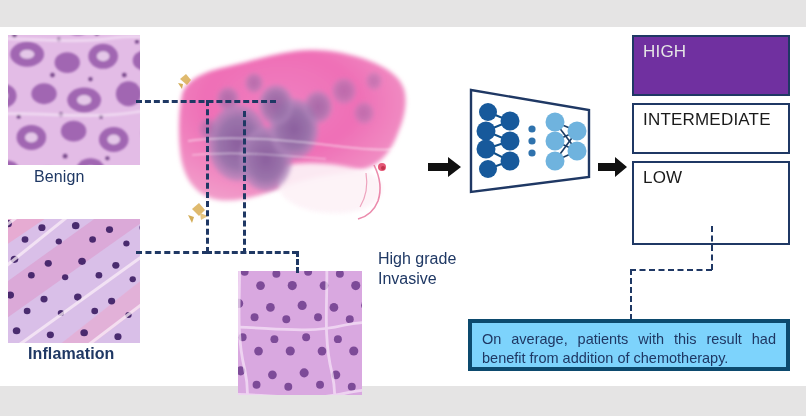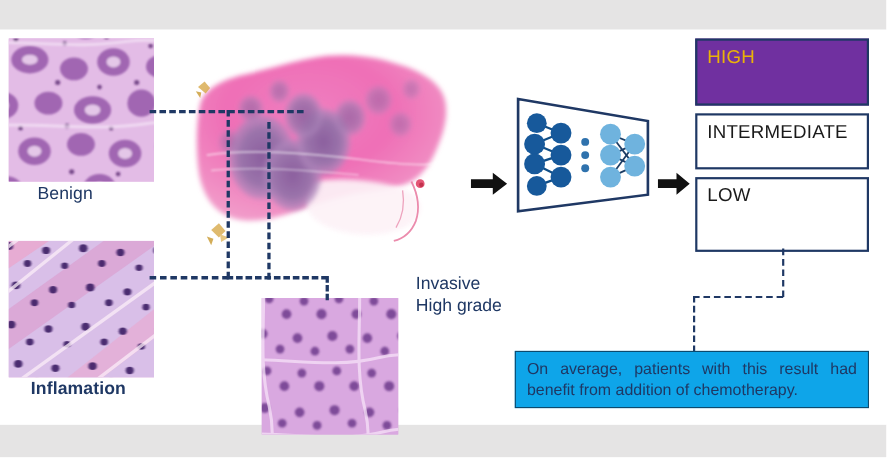--- a/index.html
+++ b/index.html
@@ -148,34 +148,34 @@
     font-size: 17px;
     letter-spacing: .2px;
     color: #1a1a1a;
     white-space: nowrap;
   }
   #risk-high {
     top: 8px;
     height: 61px;
     background: #7030a0;
   }
-  #risk-high .rl { color: #eab308; }
+  #risk-high .rl { color: #e5e5e5; }
   #risk-inter { top: 76px; height: 51px; padding-left: 38px; }
-  #risk-low   { top: 134px; height: 68px; }
+  #risk-low   { top: 134px; height: 84px; }
 
   
   #caption {
     position: absolute;
     left: 468px;
     top: 292px;
     width: 322px;
     height: 52px;
     box-sizing: border-box;
-    border: 1px solid #0c4a6e;
-    background: #0ea5e9;
+    border: 4px solid #0c4a6e;
+    background: #7dd3fc;
   }
   #caption p {
     margin: 0;
     padding: 7px 10px 0 10px;
     font-size: 14.5px;
     line-height: 1.34;
     color: #1f3864;
     text-align: justify;
     text-align-last: left;
   }
@@ -513,22 +513,22 @@
         <g stroke="#f7e4f8" stroke-width="1.4" fill="none" opacity="0.72">
           <path d="M-4,16 C20,12 44,20 68,14 C84,10 96,16 104,13"></path>
           <path d="M-4,48 C22,44 48,52 72,46 C88,42 98,48 104,45"></path>
           <path d="M-4,82 C24,78 50,86 74,80 C90,76 100,82 104,79"></path>
           <path d="M18,-4 C22,20 16,44 22,68 C26,86 20,98 24,104"></path>
           <path d="M62,-4 C66,22 60,46 66,70 C70,88 64,98 68,104"></path>
         </g>
       </svg>
     </div>
     <div id="label-cancer">
+      <div>High grade</div>
       <div>Invasive</div>
-      <div>High grade</div>
     </div>
 
     <div class="dash-h" style="left:136px; top:73px; width:140px;"></div>
     <div class="dash-h" style="left:136px; top:224px; width:72px;"></div>
     <div class="dash-v" style="left:206px; top:73px; height:153px;"></div>
     <div class="dash-v" style="left:243px; top:84px; height:143px;"></div>
     <div class="dash-h" style="left:206px; top:224px; width:92px;"></div>
     <div class="dash-v" style="left:296px; top:224px; height:22px;"></div>
 
     <div class="arrow" id="arrow-in">

